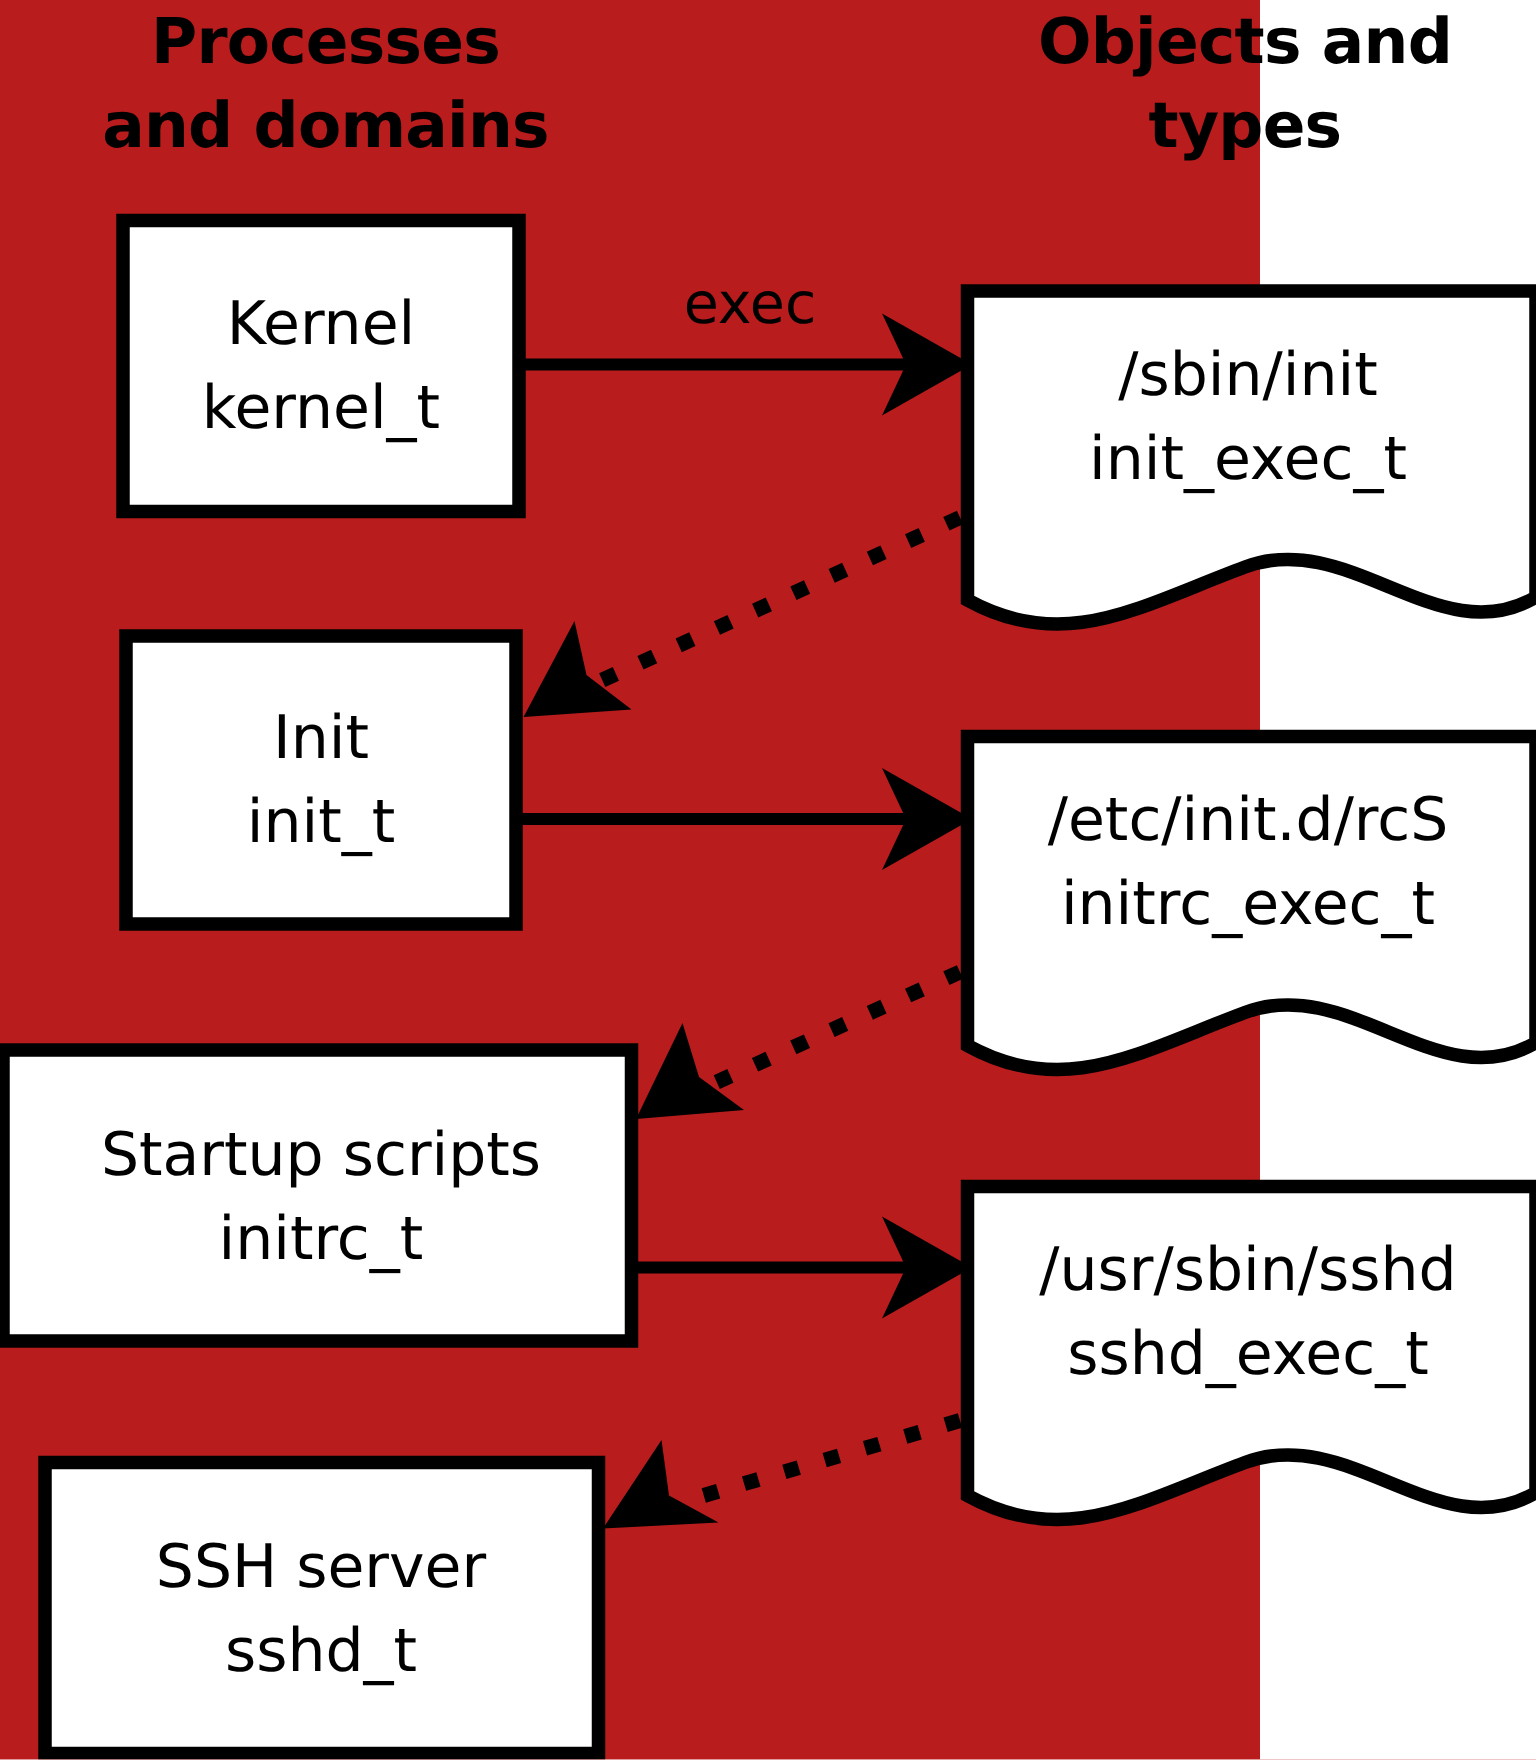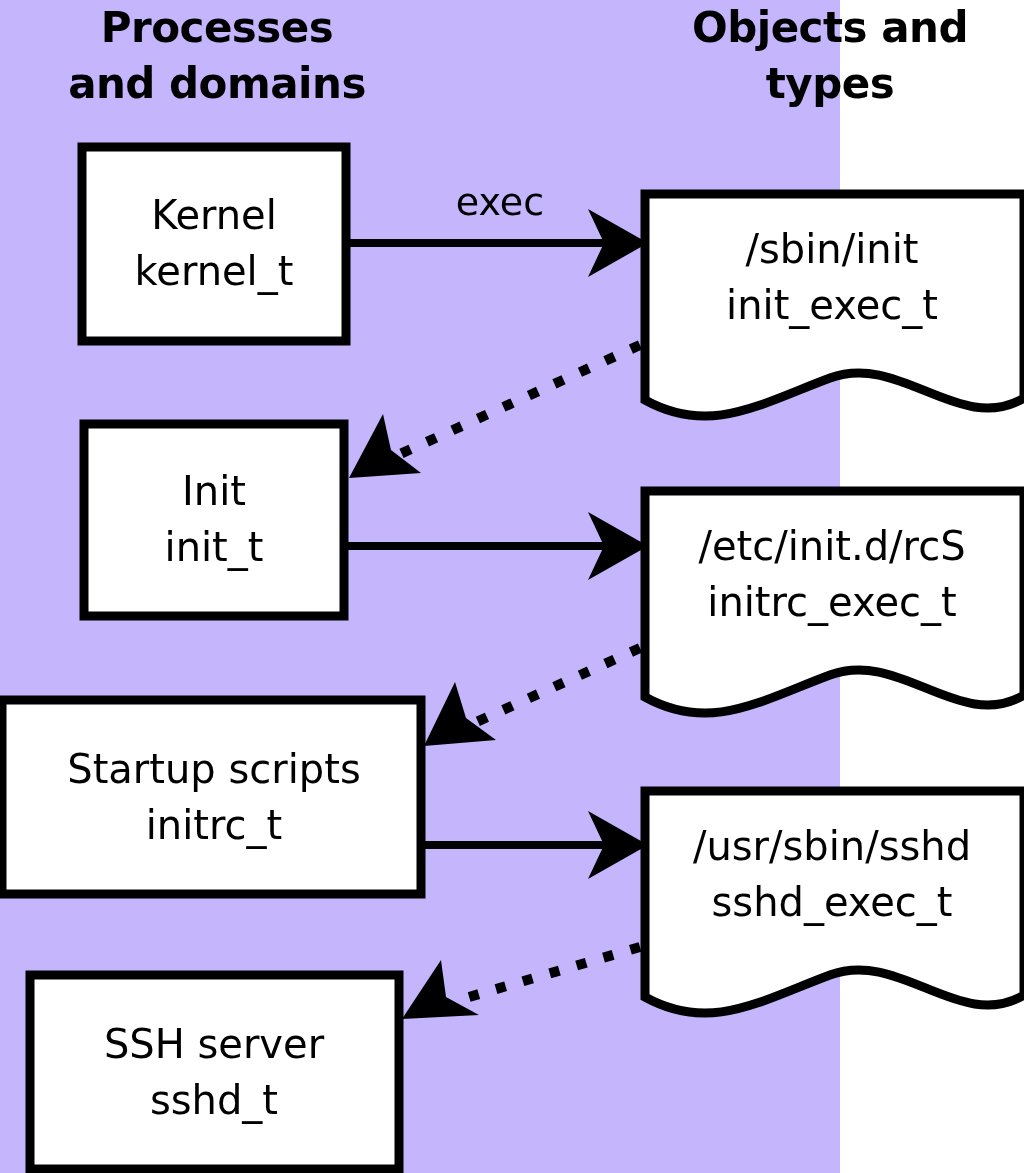--- a/index.html
+++ b/index.html
@@ -10,21 +10,21 @@
   body {
     width: 1024px;
     height: 1173px;
     overflow: hidden;
     font-family: "DejaVu Sans", sans-serif;
   }
   #diagram-root {
     position: relative;
     width: 840px;
     height: 1173px;
-    background: #c4b5fd;
+    background: #b91c1c;
   }
   svg.diagram-svg {
     display: block;
     width: 1024px;
     height: 1173px;
   }
   .col-header {
     font-family: "DejaVu Sans", sans-serif;
     font-weight: bold;
     font-size: 42px;

